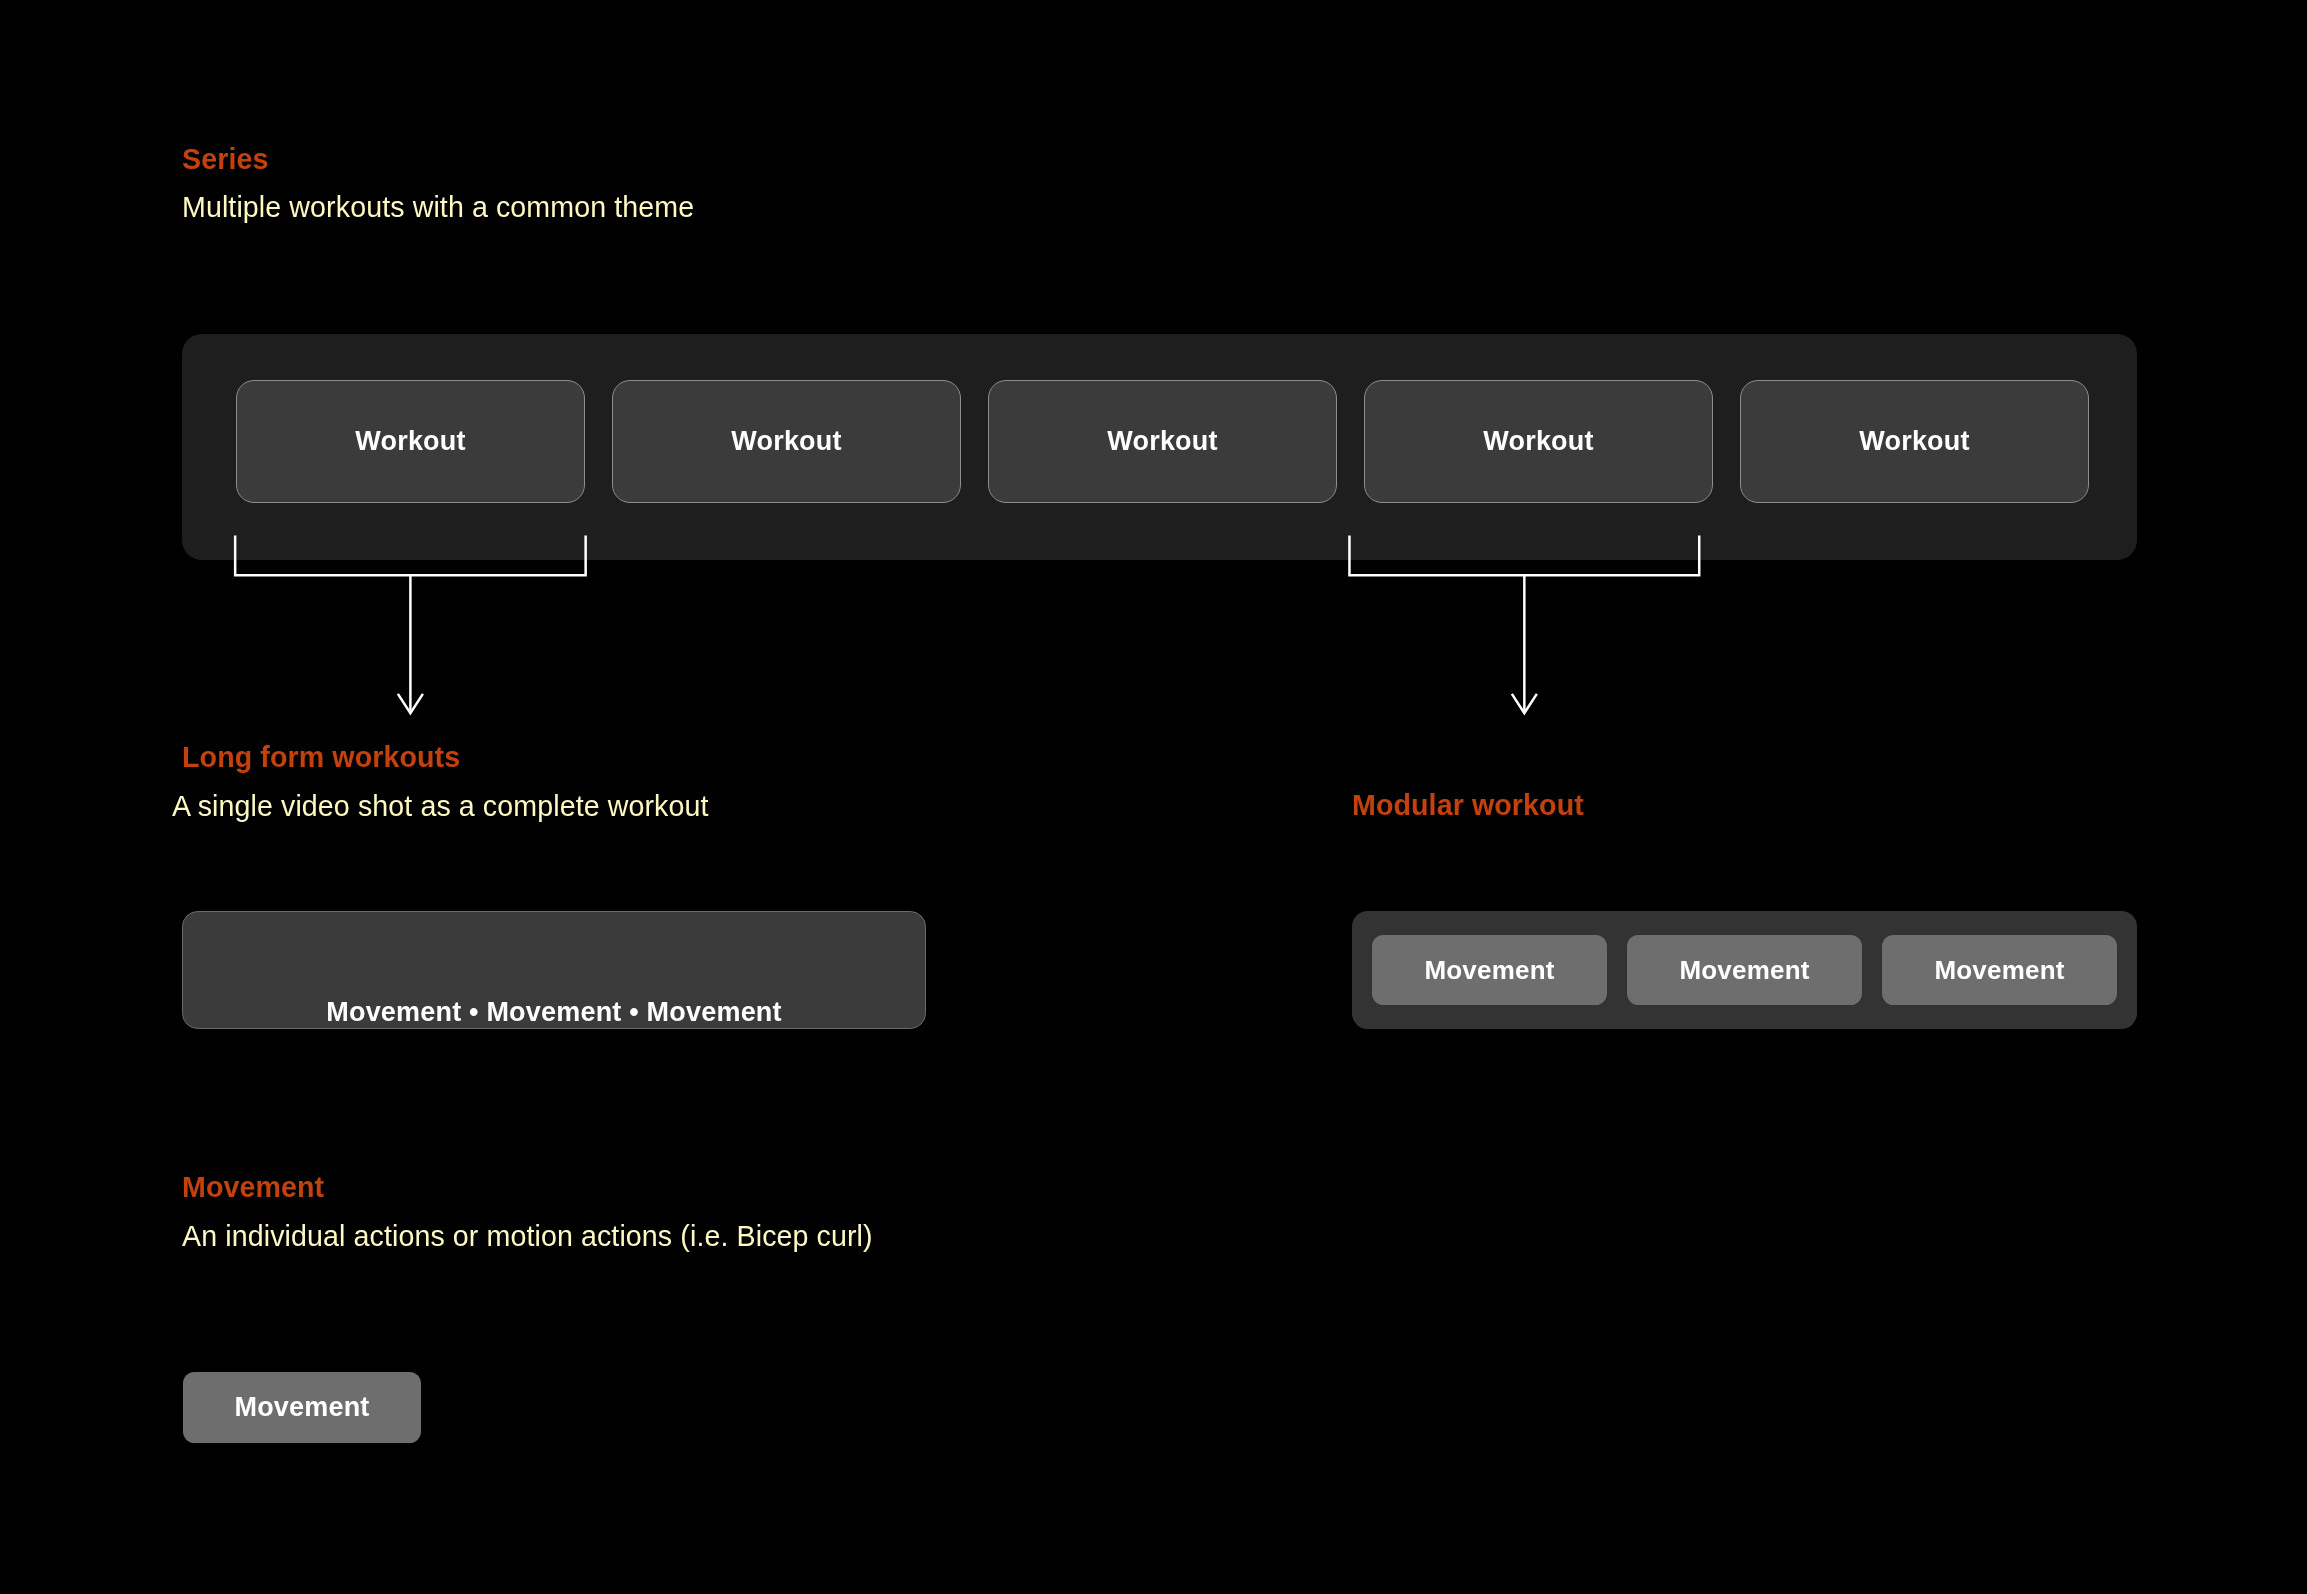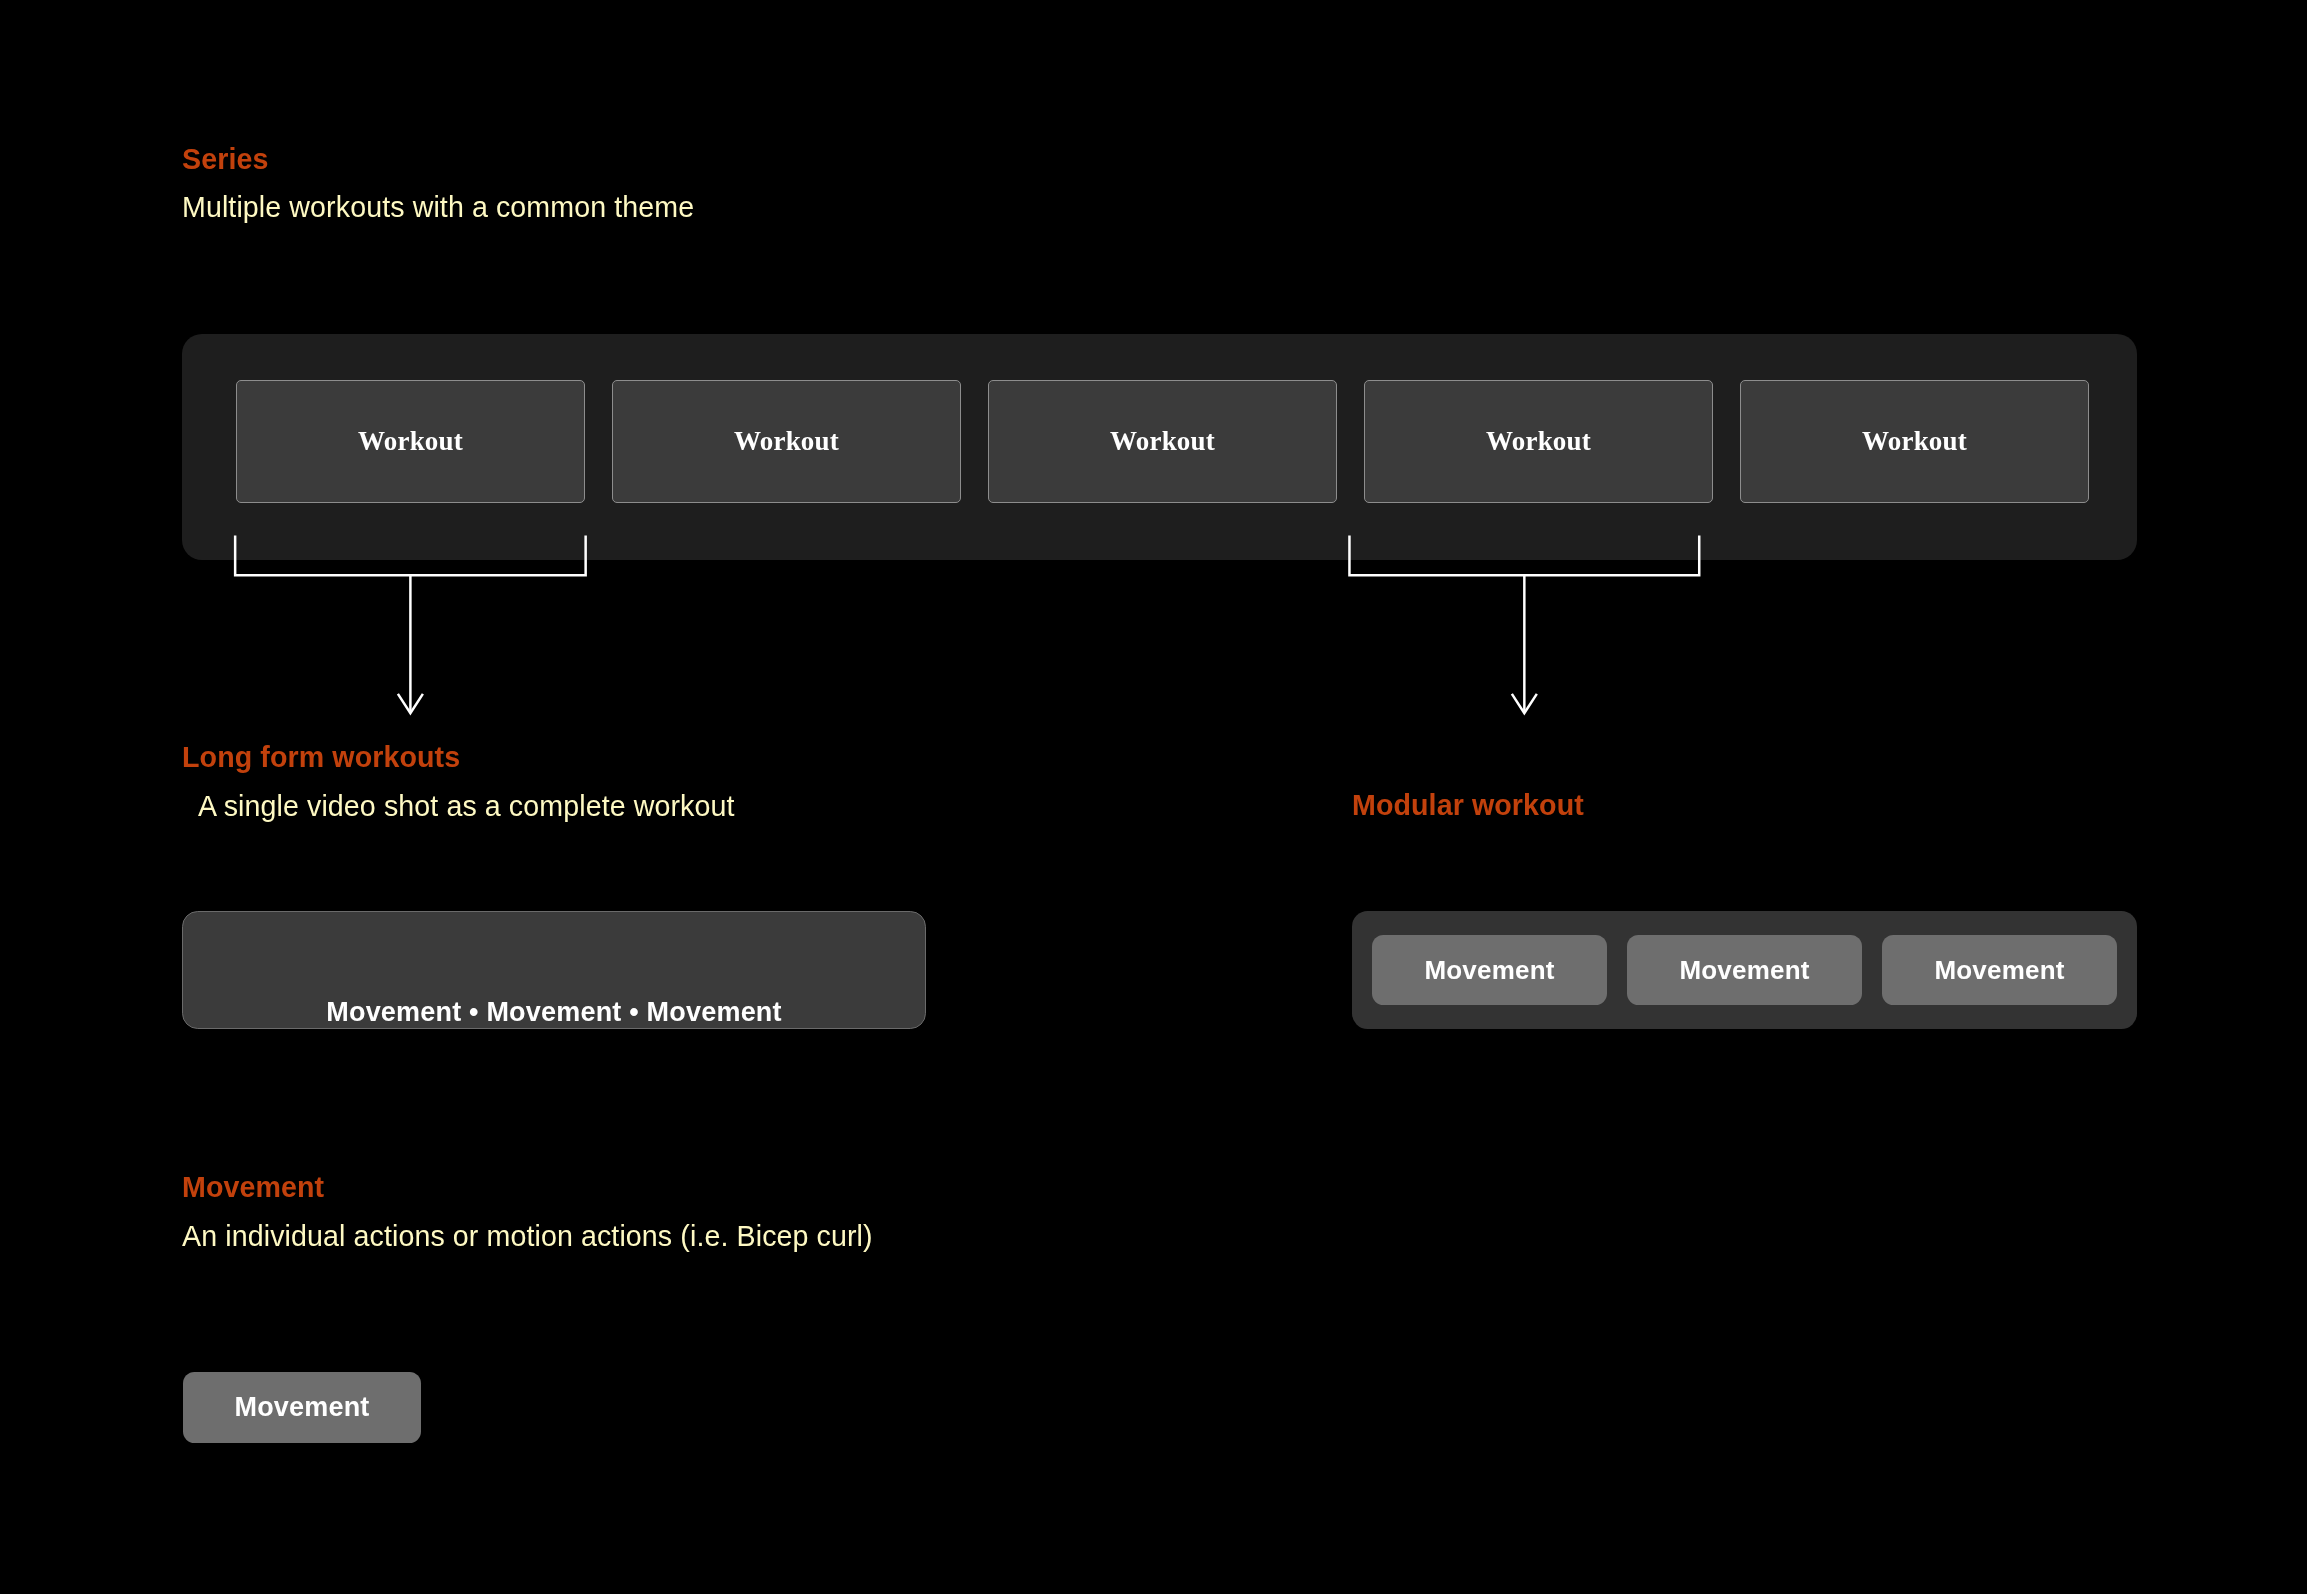--- a/index.html
+++ b/index.html
@@ -56,26 +56,25 @@
     top: 46px;
     width: 1853px;
     height: 123px;
     display: flex;
     gap: 27px;
   }
   .workout-card {
     flex: 1 1 0;
     background: #3b3b3b;
     border: 1.1px solid #8d8d8d;
-    border-radius: 5px;
-    display: flex;
-    align-items: center;
-    justify-content: center;
-    box-sizing: border-box;
-    font-family: Liberation Serif, serif;
+    border-radius: 18px;
+    display: flex;
+    align-items: center;
+    justify-content: center;
+    box-sizing: border-box;
   }
   .workout-card span {
     color: #ffffff;
     font-size: 27px;
     font-weight: bold;
     letter-spacing: 0.2px;
   }
 
   
   .connectors {
@@ -197,21 +196,21 @@
     </g>
 
     <g>
       <path d="M 1890 750 L 1890 806 L 2380 806 L 2380 750" fill="none" stroke="#ffffff" stroke-width="3.5"></path>
       <path d="M 2135 806 L 2135 997" fill="none" stroke="#ffffff" stroke-width="3.5"></path>
       <path d="M 2117.5 972 L 2135 999 L 2152.5 972" fill="none" stroke="#ffffff" stroke-width="3.5" stroke-linecap="butt" stroke-linejoin="miter"></path>
     </g>
   </svg>
 
   <div class="sec-title" style="left:182px; top:741px;">Long form workouts</div>
-  <div class="sec-sub" style="left:198px; top:790px;text-align:right;">A single video shot as a complete workout</div>
+  <div class="sec-sub" style="left:172px; top:790px;text-align:right;">A single video shot as a complete workout</div>
 
   <div class="longform-card">
     <span>Movement • Movement • Movement</span>
   </div>
 
   <div class="sec-title" style="left:1352px; top:741px;margin-top:48px;">Modular workout</div>
 
   <div class="modular-container">
     <div class="movement-pill">
       <span>Movement</span>

